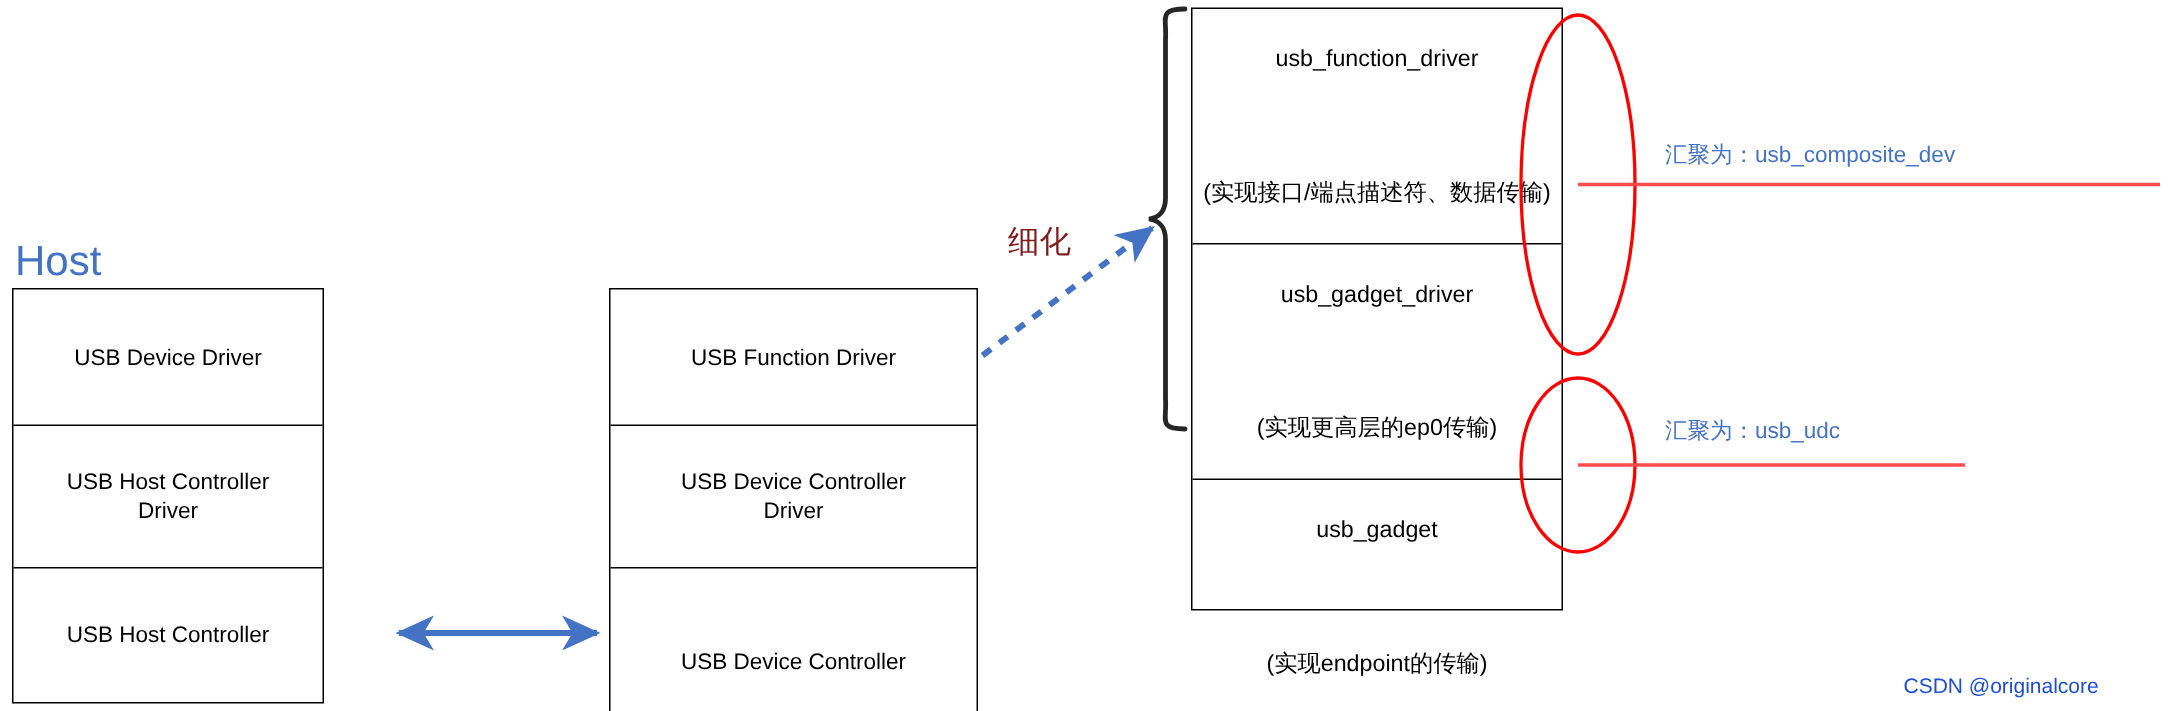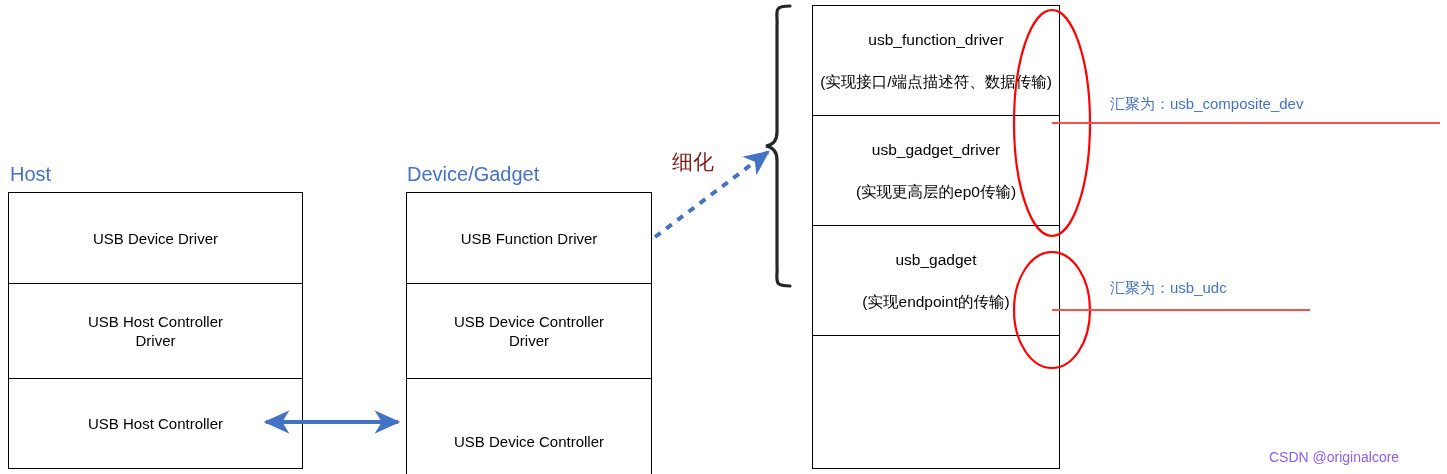--- a/index.html
+++ b/index.html
@@ -13,21 +13,21 @@
     height: 474px;
     background: #ffffff;
     overflow: hidden;
     font-family: "Liberation Sans", "DejaVu Sans", sans-serif;
   }
 
   
   .col-heading {
     position: absolute;
     color: #4472C4;
-    font-size: 20px;
+    font-size: 28px;
     line-height: 28px;
     white-space: nowrap;
     font-family: "Liberation Sans", "DejaVu Sans", sans-serif;
   }
 
   
   .stack {
     position: absolute;
     box-sizing: border-box;
     border: 1.6px solid #000000;
@@ -54,20 +54,21 @@
   }
   .cell-text.detail {
     font-size: 15.5px;
     line-height: 21px;
   }
   .cell-title {
     display: block;
   }
   .cell-sub {
     display: block;
+    margin-top: 47px;
   }
 
   
   #overlay {
     position: absolute;
     left: 0; top: 0;
     width: 1447px;
     height: 474px;
     pointer-events: none;
   }
@@ -82,47 +83,46 @@
   }
   .annot {
     position: absolute;
     color: #4472C4;
     font-size: 15px;
     line-height: 27px;
     white-space: nowrap;
   }
   .watermark {
     position: absolute;
-    color: #8b5cf6;
+    color: #1d4ed8;
     font-size: 14px;
     line-height: 17px;
     white-space: nowrap;
   }
 
   
   #host-heading     { left: 10px;  top: 160px; }
   #device-heading   { left: 407px; top: 160px; }
 
-  #host-stack       { left: 8px;   top: 192px; width: 295px;  height: 277px; }
+  #host-stack       { left: 8px;   top: 192px; width: 208px;  height: 277px; }
   #device-stack     { left: 406px; top: 192px; width: 246px;  height: 313px; }
-  #detail-stack     { left: 812px; top: 5px;   width: 248px;  height: 464px; }
+  #detail-stack     { left: 794px; top: 5px;   width: 248px;  height: 402px; }
 
   #label-refine     { left: 672px; top: 150px; }
   #annot-composite  { left: 1110px; top: 90px; }
   #annot-udc        { left: 1110px; top: 274px; }
   #watermark        { left: 1269px; top: 449px; }
 </style>
 </head>
 <body>
 
 <div id="canvas">
 
   <div id="host-heading" class="col-heading">Host</div>
 
-  <div id="device-heading" class="col-heading">Device/Gadget</div>
 
   <div id="host-stack" class="stack">
     <div class="cell" style="flex:0 0 91px;">
       <span class="cell-text">USB Device Driver</span>
     </div>
     <div class="cell" style="flex:0 0 95px;">
       <span class="cell-text">USB Host Controller
 Driver</span>
     </div>
     <div class="cell" style="flex:1 1 auto;">

